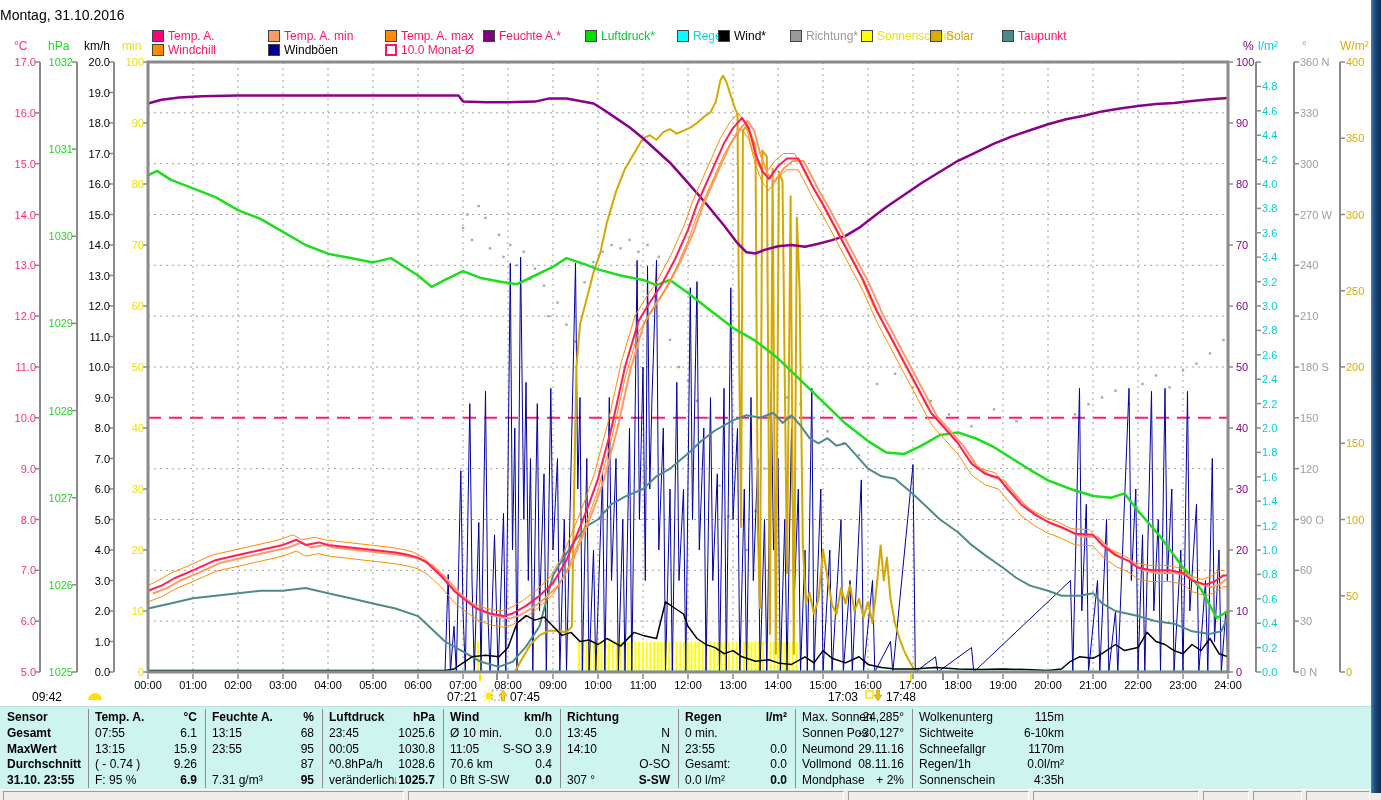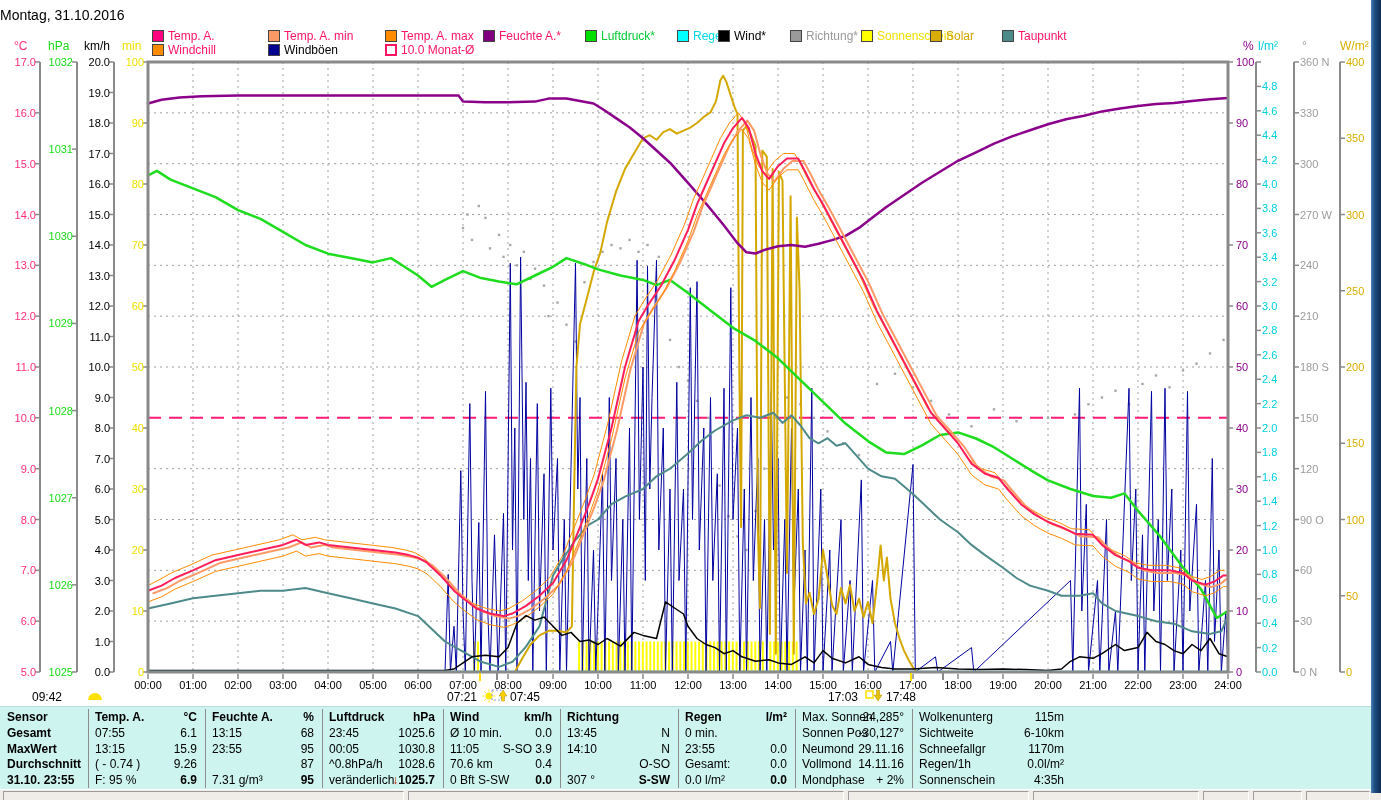--- a/index.html
+++ b/index.html
@@ -734,21 +734,21 @@
         <div class="trow" style="top: 17.8px;">
           <span class="tl">Sonnen Pos</span>
           <span class="tr">-30,127°</span>
         </div>
         <div class="trow" style="top: 33.6px;">
           <span class="tl">Neumond</span>
           <span class="tr">29.11.16</span>
         </div>
         <div class="trow" style="top: 49.4px;">
           <span class="tl">Vollmond</span>
-          <span class="tr">14.11.16</span>
+          <span class="tr">08.11.16</span>
         </div>
         <div class="trow" style="top: 65.2px;">
           <span class="tl">Mondphase</span>
           <span class="tr">+ 2%</span>
         </div>
       </div>
       <div class="tgroup" style="left: 912px; width: 160px;">
         <div class="trow" style="top: 2px;">
           <span class="tl">Wolkenunterg</span>
           <span class="tr">115m</span>

